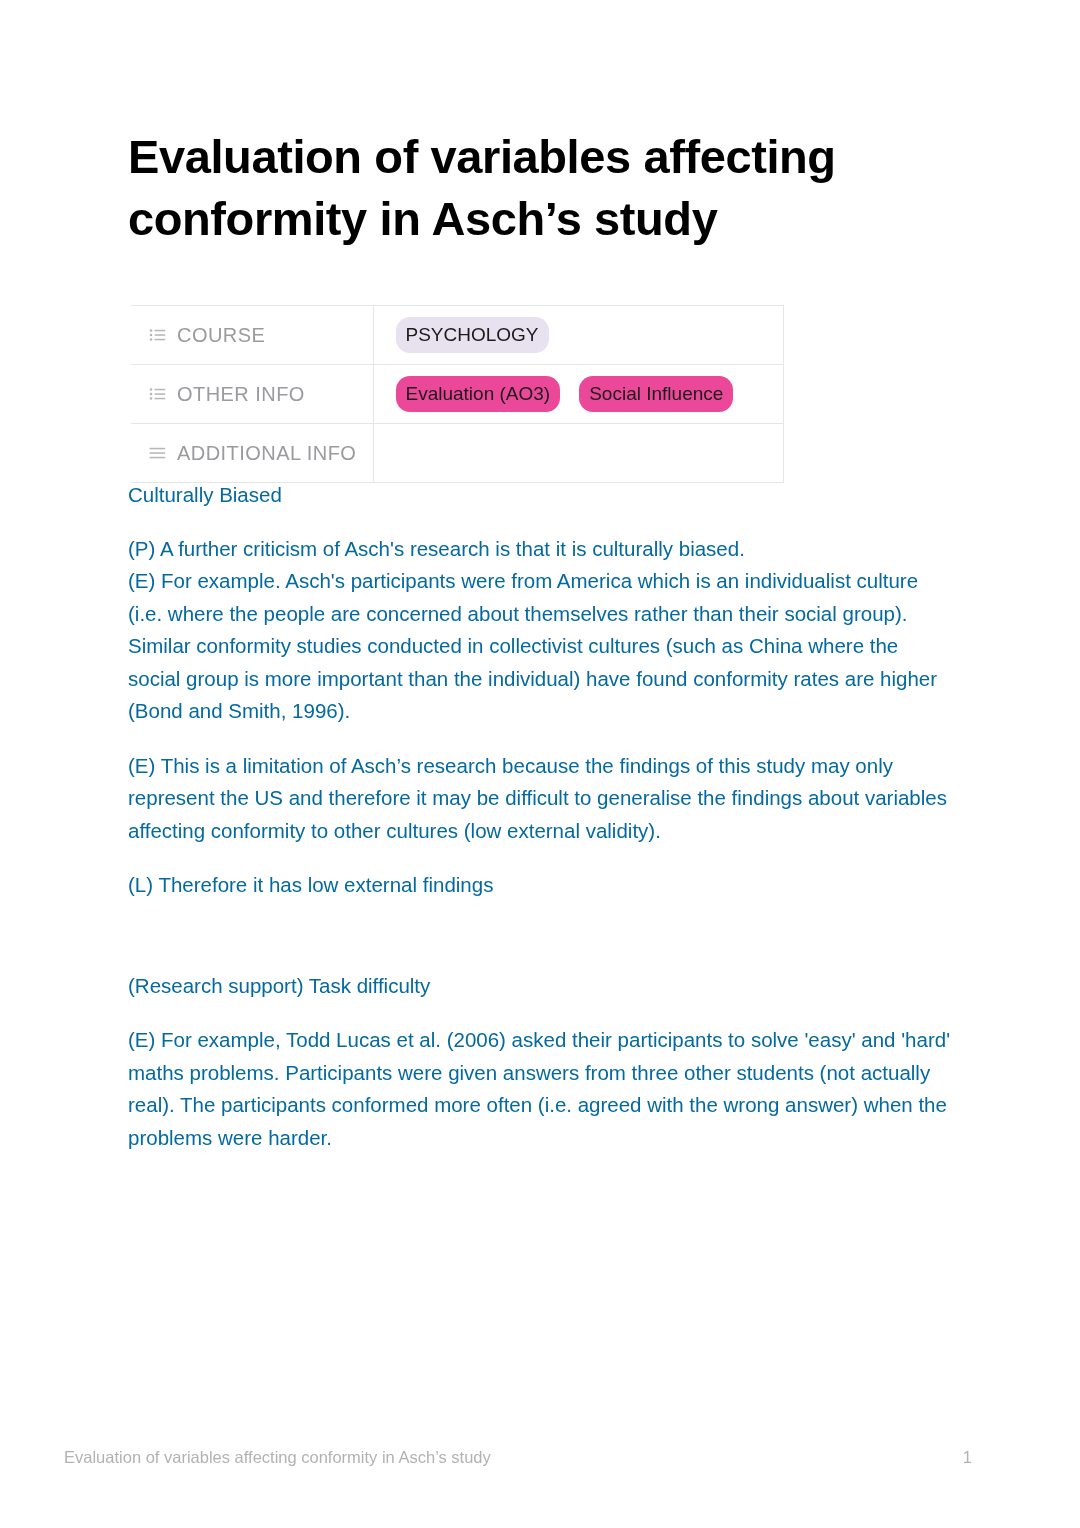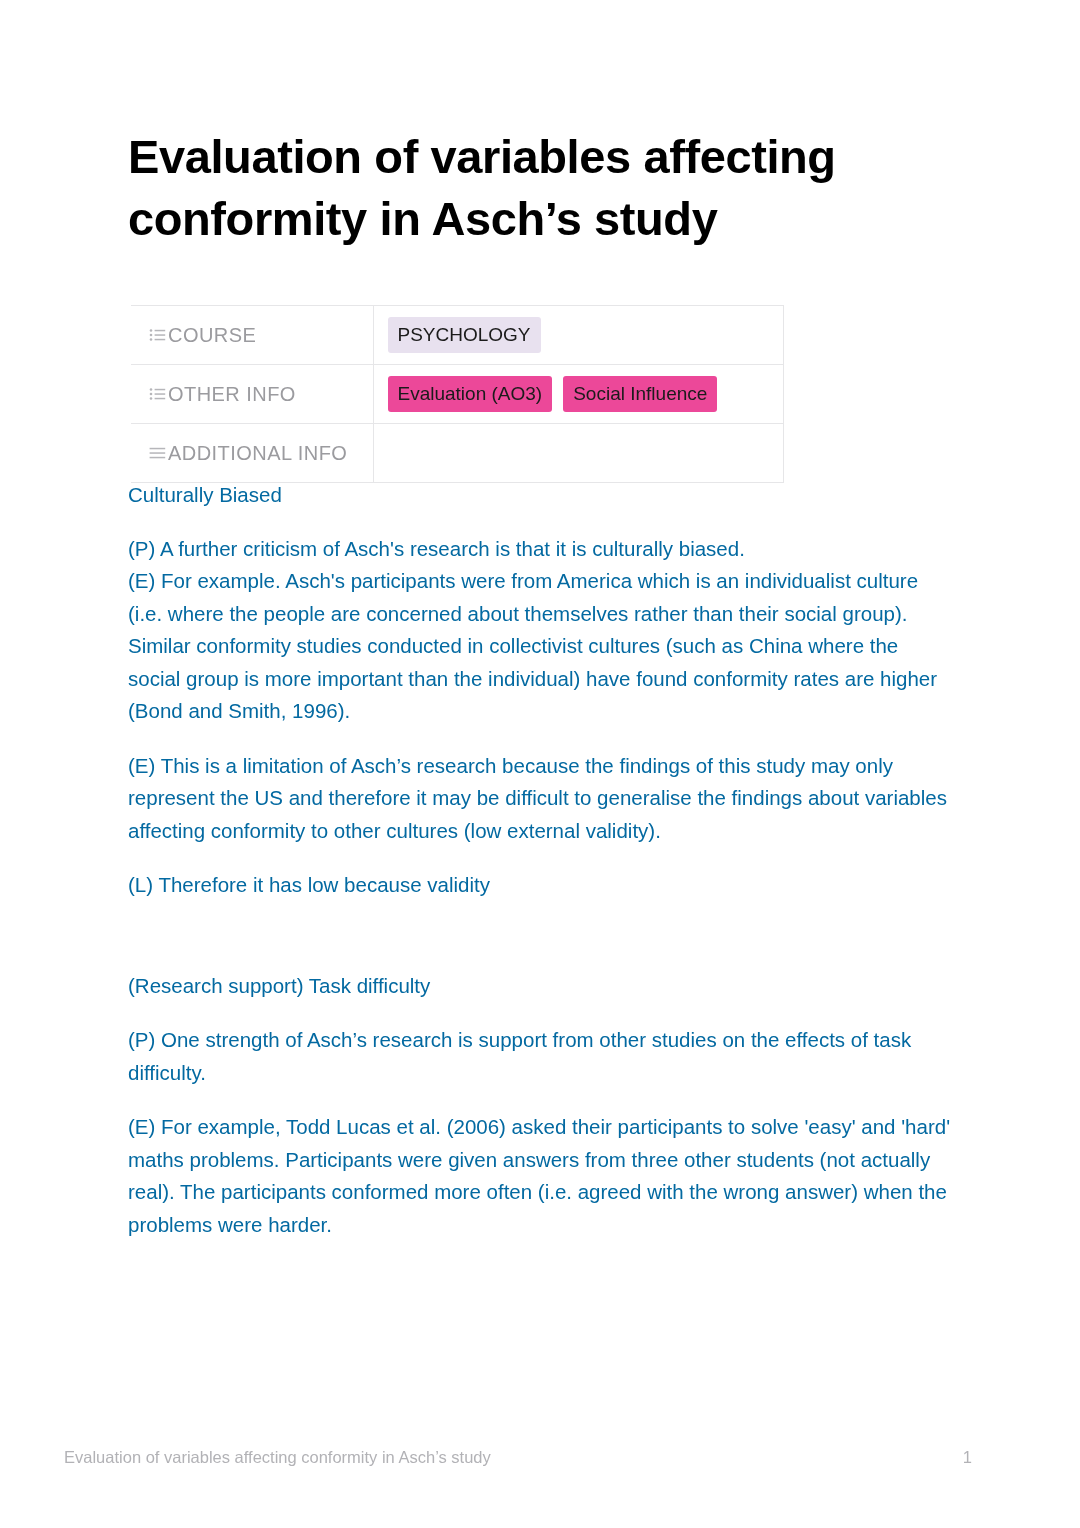--- a/index.html
+++ b/index.html
@@ -61,21 +61,21 @@
   .meta-value-cell {
     padding: 0 0 0 14px;
     height: 59px;
     vertical-align: middle;
     border-right: 1px solid #e6e6e8;
     box-sizing: border-box;
   }
   .meta-label-inner {
     display: flex;
     align-items: center;
-    gap: 2px;
+    gap: 11px;
   }
   .meta-label-text {
     font-size: 20px;
     color: #9b9b9f;
     letter-spacing: 0.45px;
     white-space: nowrap;
   }
   .meta-icon {
     display: inline-block;
     width: 17px;
@@ -88,23 +88,24 @@
     display: flex;
     align-items: center;
     gap: 11px;
     flex-wrap: wrap;
   }
   .chip {
     display: inline-block;
     font-size: 19px;
     line-height: 1;
     padding: 8px 10px 9px 10px;
-    border-radius: 3px;
+    border-radius: 14px;
     color: #1b1b1b;
     white-space: nowrap;
+    margin-left: 8px;
   }
   .chip-purple { background: #e8e1ef; }
   .chip-gray   { background: #ec4899; }
 
   
   .body-copy {
     position: absolute;
     left: 128px;
     top: 479px;
     width: 828px;
@@ -211,24 +212,23 @@
         </td>
       </tr>
 
     </tbody>
   </table>
 
   <div class="body-copy">
     <p class="tight">Culturally Biased</p>
     <p>(P) A further criticism of Asch's research is that it is culturally biased.<br>(E) For example. Asch's participants were from America which is an individualist culture (i.e. where the people are concerned about themselves rather than their social group). Similar conformity studies conducted in collectivist cultures (such as China where the social group is more important than the individual) have found conformity rates are higher (Bond and Smith, 1996).</p>
     <p>(E) This is a limitation of Asch’s research because the findings of this study may only represent the US and therefore it may be difficult to generalise the findings about variables affecting conformity to other cultures (low external validity).</p>
-    <p>(L) Therefore it has low because validity</p>
+    <p>(L) Therefore it has low external findings</p>
     <p class="spacer"></p>
     <p>(Research support) Task difficulty</p>
-    <p>(P) One strength of Asch’s research is support from other studies on the effects of task difficulty.</p>
     <p>(E) For example, Todd Lucas et al. (2006) asked their participants to solve 'easy' and 'hard' maths problems. Participants were given answers from three other students (not actually real). The participants conformed more often (i.e. agreed with the wrong answer) when the problems were harder.</p>
   </div>
 
   <div class="footer">
     <span>Evaluation of variables affecting conformity in Asch’s study</span>
     <span>1</span>
   </div>
 
 </div>
 

